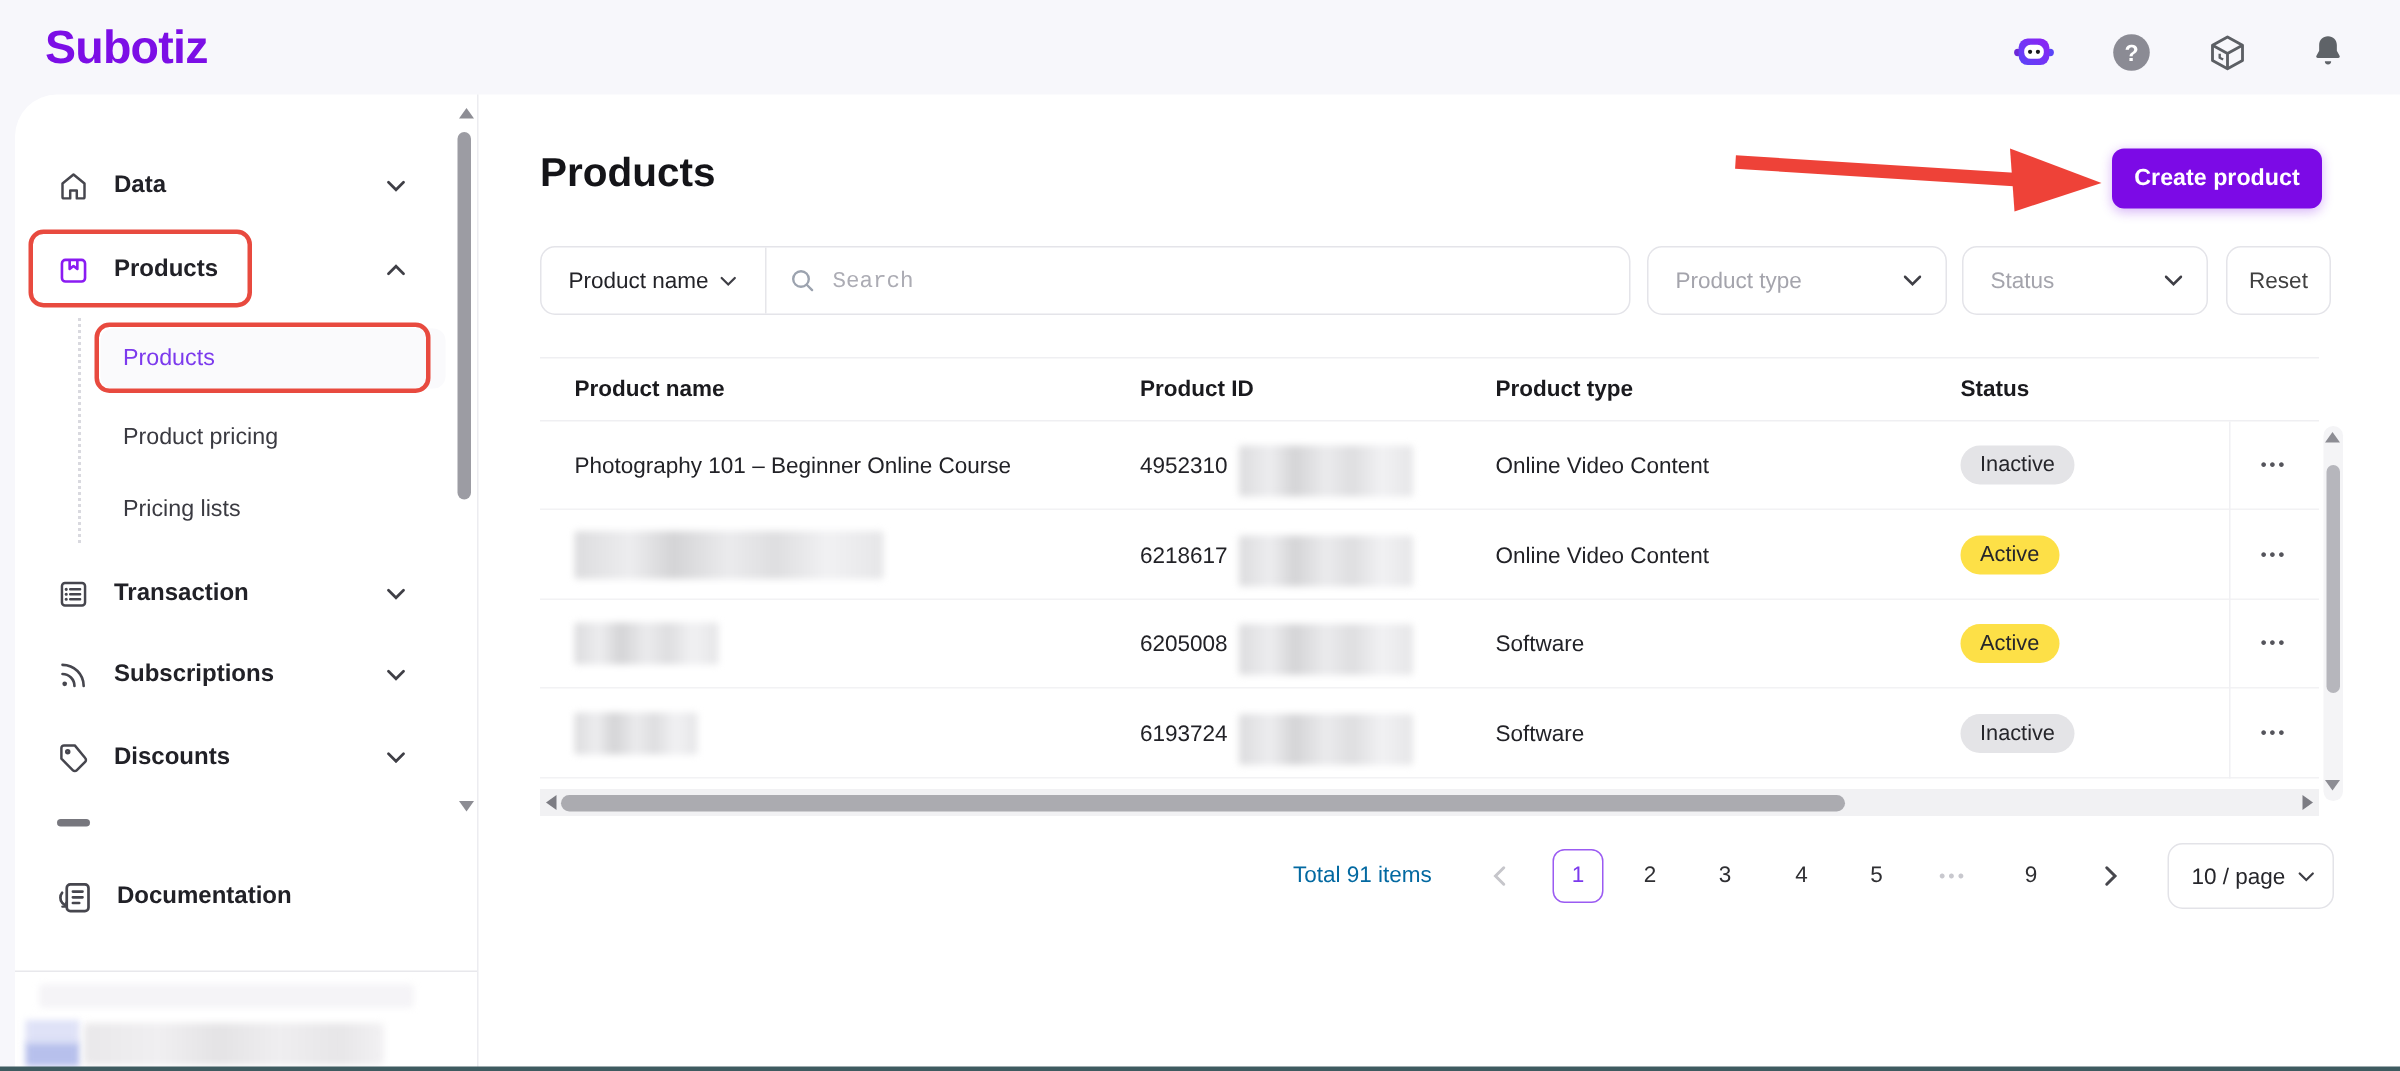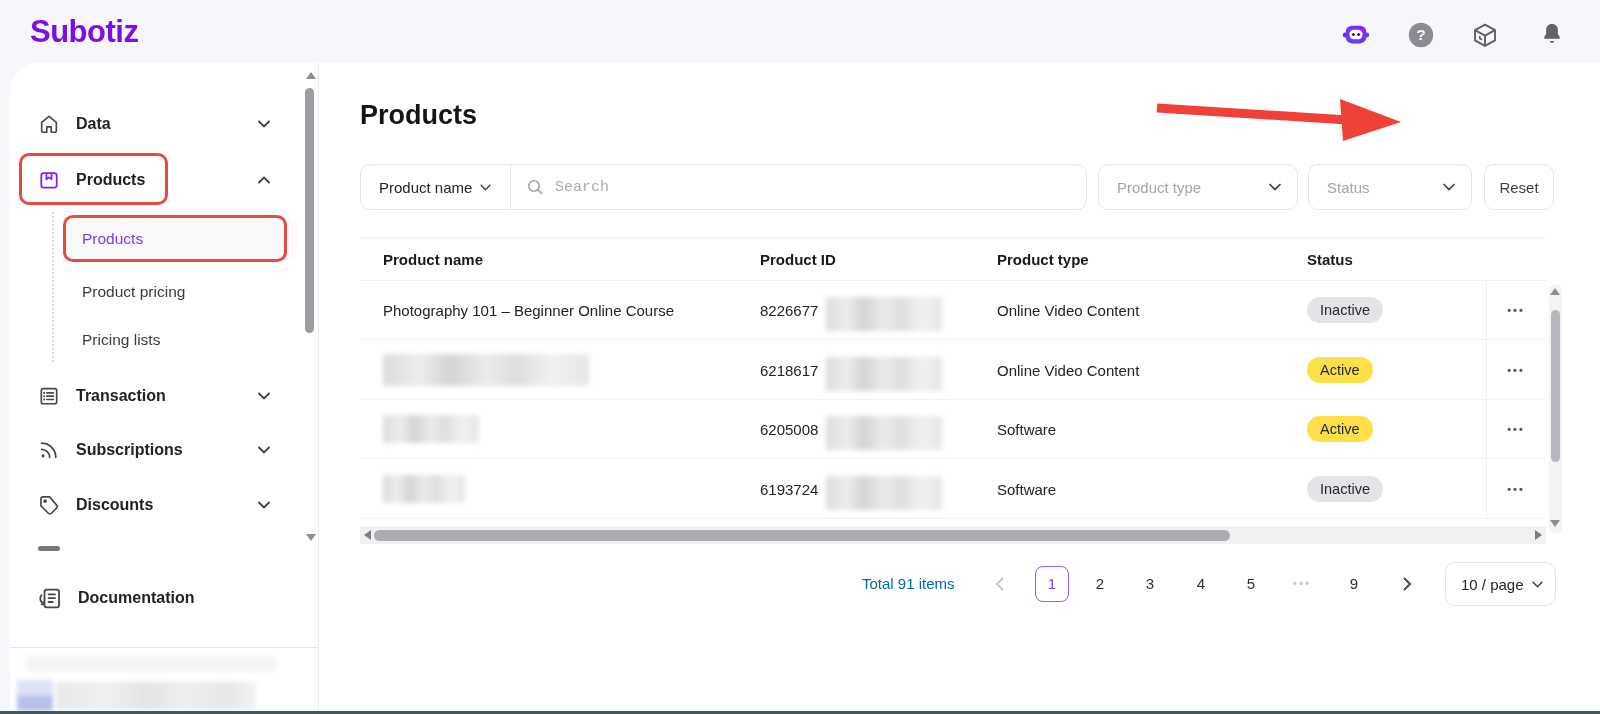--- a/index.html
+++ b/index.html
@@ -237,20 +237,21 @@
   <div class="abs blur-band1"></div>
   <div class="abs blur-avatar-a"></div>
   <div class="abs blur-avatar-b"></div>
   <div class="abs blur-info"></div>
 
   <div class="abs red-box" style="left:19px;top:153px;width:143px;height:46px;"></div>
   <div class="abs red-box" style="left:63px;top:215px;width:218px;height:41px;"></div>
 
   <div class="abs page-title">Products</div>
 
+  <button class="abs create-btn">Create product</button>
 
   <svg class="abs" style="left:1150px;top:95px;" width="254" height="48" viewBox="0 0 254 48">
     <line x1="7" y1="13" x2="198" y2="25" stroke="#EE4238" stroke-width="9"></line>
     <polygon points="190,4 251,27 193,46" fill="#EE4238"></polygon>
   </svg>
 
   <div class="abs filter-box search-wrap">
     <div class="search-cat">
       <span>Product name</span>
       <svg width="11" height="7" viewBox="0 0 12 8" fill="none" stroke="#3F3F46" stroke-width="1.7" stroke-linecap="round">
@@ -288,21 +289,21 @@
     <div class="cell">Product name</div>
     <div class="cell">Product ID</div>
     <div class="cell">Product type</div>
     <div class="cell">Status</div>
     <div class="cell"></div>
   </div>
 
   <div class="abs trow tr tr1">
     <div class="cell">Photography 101 – Beginner Online Course</div>
     <div class="cell">
-      <span>8226677</span>
+      <span>4952310</span>
       <span class="redact id-redact"></span>
     </div>
     <div class="cell">Online Video Content</div>
     <div class="cell">
         <span class="badge badge-inactive">Inactive</span>
       </div>
     <div class="cell dots">•••</div>
   </div>
 
   <div class="abs trow tr tr2">

